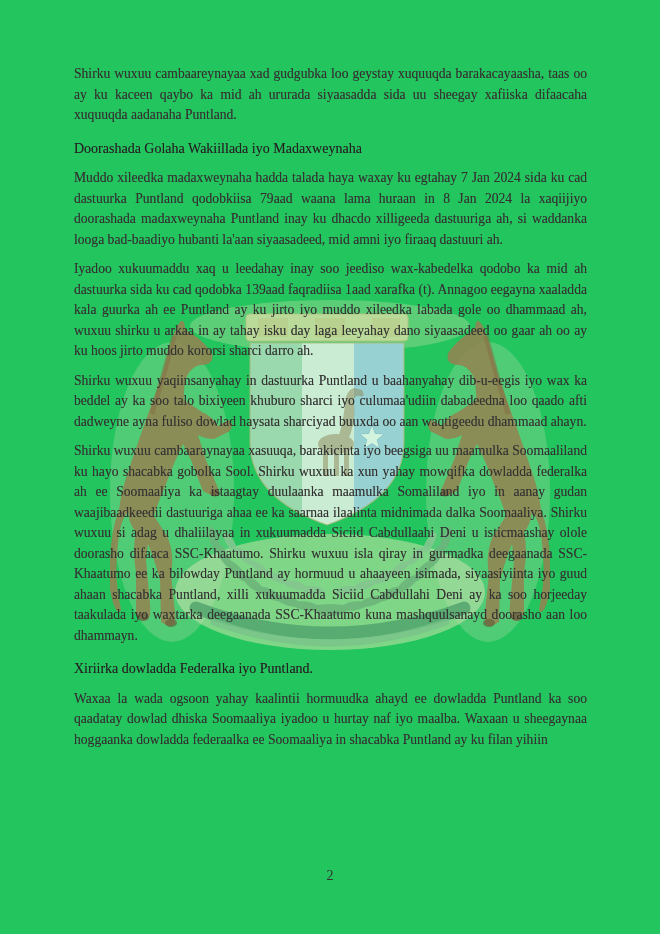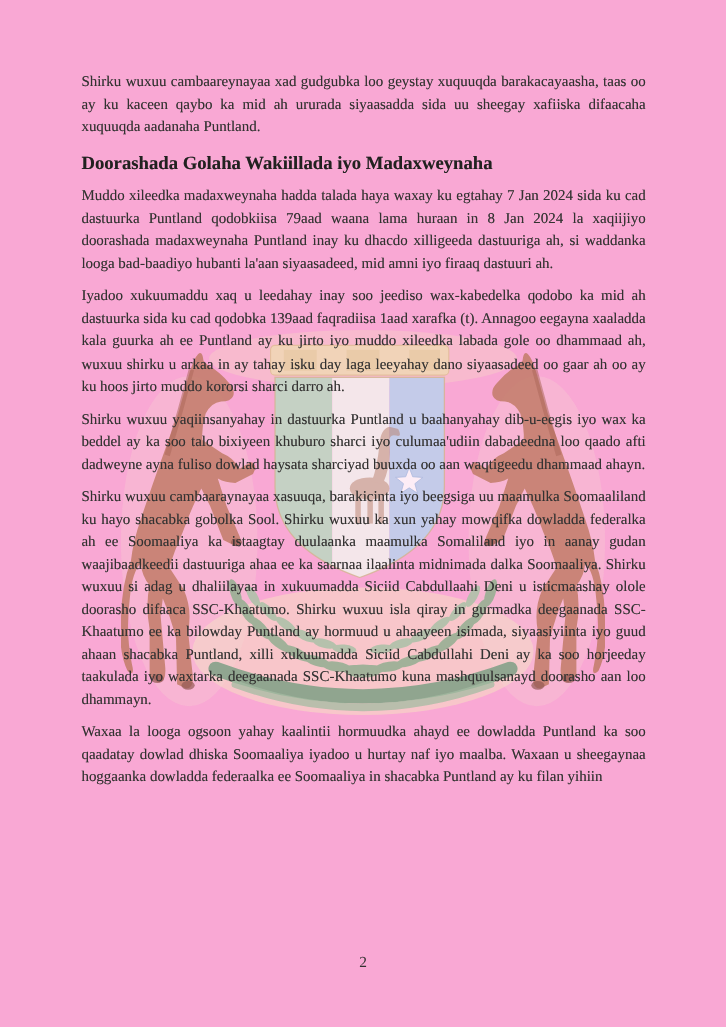--- a/index.html
+++ b/index.html
@@ -1,19 +1,19 @@
 <!DOCTYPE html>
 <html><head>
 <meta charset="utf-8">
 <style>
   html,body{margin:0;padding:0;background:#ffffff;}
   .page{
     position:relative;
     width:660px;height:934px;
-    background:#f9a8d4;
+    background:#22c55e;
     overflow:hidden;
     font-family:"Liberation Serif","DejaVu Serif",serif;
   }
   
   .watermark{
     position:absolute;
     left:110px;top:292px;
     width:440px;height:372px;
     opacity:0.8;
     filter:blur(0.4px);
@@ -26,22 +26,22 @@
     width:513px;
     color:#333231;
     font-size:13.6px;
     line-height:20.5px;
     text-align:justify;
     text-shadow:0 0 0.5px rgba(70,70,70,0.55);
   }
   .content p{margin:0 0 9px 0;}
   .content h3{
     margin:13px 0 9px 0;
-    font-size:17px;
-    font-weight:bold;
+    font-size:14px;
+    font-weight:normal;
     color:#222120;
     text-align:left;
   }
   .pagenum{
     position:absolute;
     left:0;top:868px;
     width:660px;
     text-align:center;
     font-size:14px;
     color:#333231;
@@ -151,18 +151,19 @@
     </svg>
   </div>
 
   <div class="content">
     <p>Shirku wuxuu cambaareynayaa xad gudgubka loo geystay xuquuqda barakacayaasha, taas oo ay ku kaceen qaybo ka mid ah ururada siyaasadda sida uu sheegay xafiiska difaacaha xuquuqda aadanaha Puntland.</p>
     <h3>Doorashada Golaha Wakiillada iyo Madaxweynaha</h3>
     <p>Muddo xileedka madaxweynaha hadda talada haya waxay ku egtahay 7 Jan 2024 sida ku cad dastuurka Puntland qodobkiisa 79aad waana lama huraan in 8 Jan 2024 la xaqiijiyo doorashada madaxweynaha Puntland inay ku dhacdo xilligeeda dastuuriga ah, si waddanka looga bad-baadiyo hubanti la'aan siyaasadeed, mid amni iyo firaaq dastuuri ah.</p>
     <p>Iyadoo xukuumaddu xaq u leedahay inay soo jeediso wax-kabedelka qodobo ka mid ah dastuurka sida ku cad qodobka 139aad faqradiisa 1aad xarafka (t). Annagoo eegayna xaaladda kala guurka ah ee Puntland ay ku jirto iyo muddo xileedka labada gole oo dhammaad ah, wuxuu shirku u arkaa in ay tahay isku day laga leeyahay dano siyaasadeed oo gaar ah oo ay ku hoos jirto muddo kororsi sharci darro ah.</p>
     <p>Shirku wuxuu yaqiinsanyahay in dastuurka Puntland u baahanyahay dib-u-eegis iyo wax ka beddel ay ka soo talo bixiyeen khuburo sharci iyo culumaa'udiin dabadeedna loo qaado afti dadweyne ayna fuliso dowlad haysata sharciyad buuxda oo aan waqtigeedu dhammaad ahayn.</p>
     <p>Shirku wuxuu cambaaraynayaa xasuuqa, barakicinta iyo beegsiga uu maamulka Soomaaliland ku hayo shacabka gobolka Sool. Shirku wuxuu ka xun yahay mowqifka dowladda federalka ah ee Soomaaliya ka istaagtay duulaanka maamulka Somaliland iyo in aanay gudan waajibaadkeedii dastuuriga ahaa ee ka saarnaa ilaalinta midnimada dalka Soomaaliya.  Shirku wuxuu si adag u dhaliilayaa in xukuumadda Siciid Cabdullaahi Deni u isticmaashay olole doorasho difaaca SSC-Khaatumo. Shirku wuxuu isla qiray in gurmadka deegaanada SSC-Khaatumo ee ka bilowday Puntland ay hormuud u ahaayeen isimada, siyaasiyiinta iyo guud ahaan shacabka Puntland, xilli xukuumadda Siciid Cabdullahi Deni ay ka soo horjeeday taakulada iyo waxtarka deegaanada SSC-Khaatumo kuna mashquulsanayd doorasho aan loo dhammayn.</p>
-    <p>Waxaa la looga ogsoon yahay kaalintii hormuudka ahayd ee dowladda Puntland ka soo qaadatay dowlad dhiska Soomaaliya iyadoo u hurtay naf iyo maalba.  Waxaan u sheegaynaa hoggaanka dowladda federaalka ee Soomaaliya in shacabka Puntland ay ku filan yihiin</p>
+    <h3>Xiriirka dowladda Federalka iyo Puntland.</h3>
+    <p>Waxaa la wada ogsoon yahay kaalintii hormuudka ahayd ee dowladda Puntland ka soo qaadatay dowlad dhiska Soomaaliya iyadoo u hurtay naf iyo maalba.  Waxaan u sheegaynaa hoggaanka dowladda federaalka ee Soomaaliya in shacabka Puntland ay ku filan yihiin</p>
   </div>
 
   <div class="pagenum">2</div>
 
 </div>
 
 </body></html>

